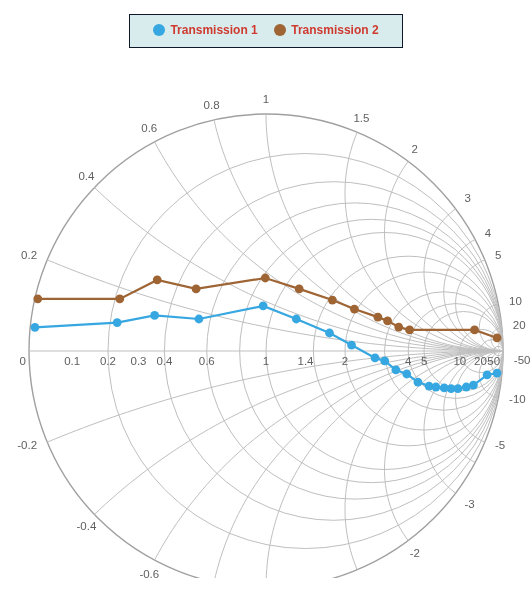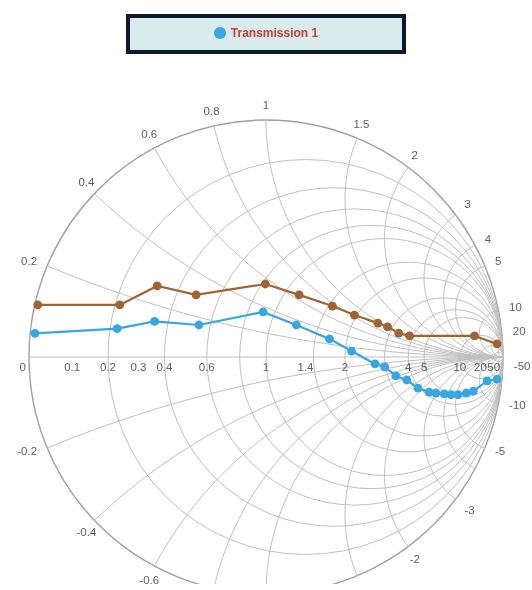--- a/index.html
+++ b/index.html
@@ -8,21 +8,21 @@
     background: #ffffff;
     font-family: "Segoe UI", Arial, sans-serif;
     width: 532px;
     height: 590px;
     overflow: hidden;
   }
   .legend-box {
     margin: 14px auto 0 auto;
     width: 260px;
     background: #d8eced;
-    border: 4px solid #0f172a;
+    border: 1px solid #0f172a;
     padding: 7px 6px;
     text-align: center;
   }
   .legend-item {
     display: inline-flex;
     align-items: center;
     margin: 0 6px;
     font-size: 12px;
     font-weight: 700;
   }
@@ -50,20 +50,24 @@
   .p1 { fill: #36a7e0; }
   .p2 { fill: #9e6433; }
 </style>
 </head>
 <body>
 
 <div class="legend-box">
   <span class="legend-item">
     <span class="legend-dot" style="background:#36a7e0"></span>
     <span style="color:#cf3a2f">Transmission 1</span>
+  </span>
+  <span class="legend-item">
+    <span class="legend-dot" style="background:#9e6433"></span>
+    <span style="color:#cf3a2f">Transmission 2</span>
   </span>
 </div>
 
 <div class="chart-wrap">
   <svg id="smith-svg" width="532" height="530">
       <circle cx="266" cy="303" r="237" class="outer"></circle>
       <circle cx="305.5" cy="303" r="197.5" class="grid"></circle>
       <circle cx="333.7142857142857" cy="303" r="169.28571428571428" class="grid"></circle>
       <circle cx="354.875" cy="303" r="148.125" class="grid"></circle>
       <circle cx="371.33333333333337" cy="303" r="131.66666666666669" class="grid"></circle>

